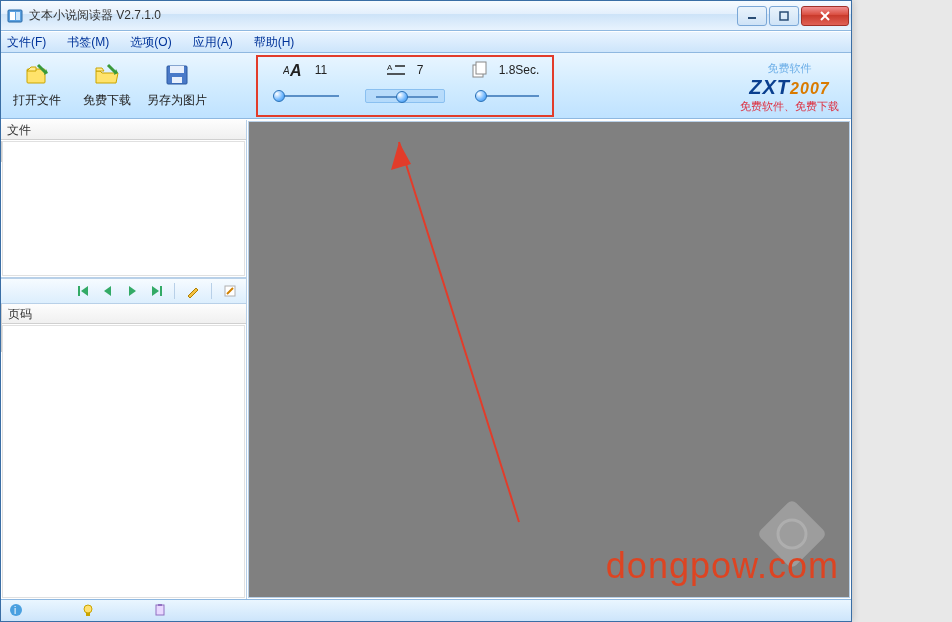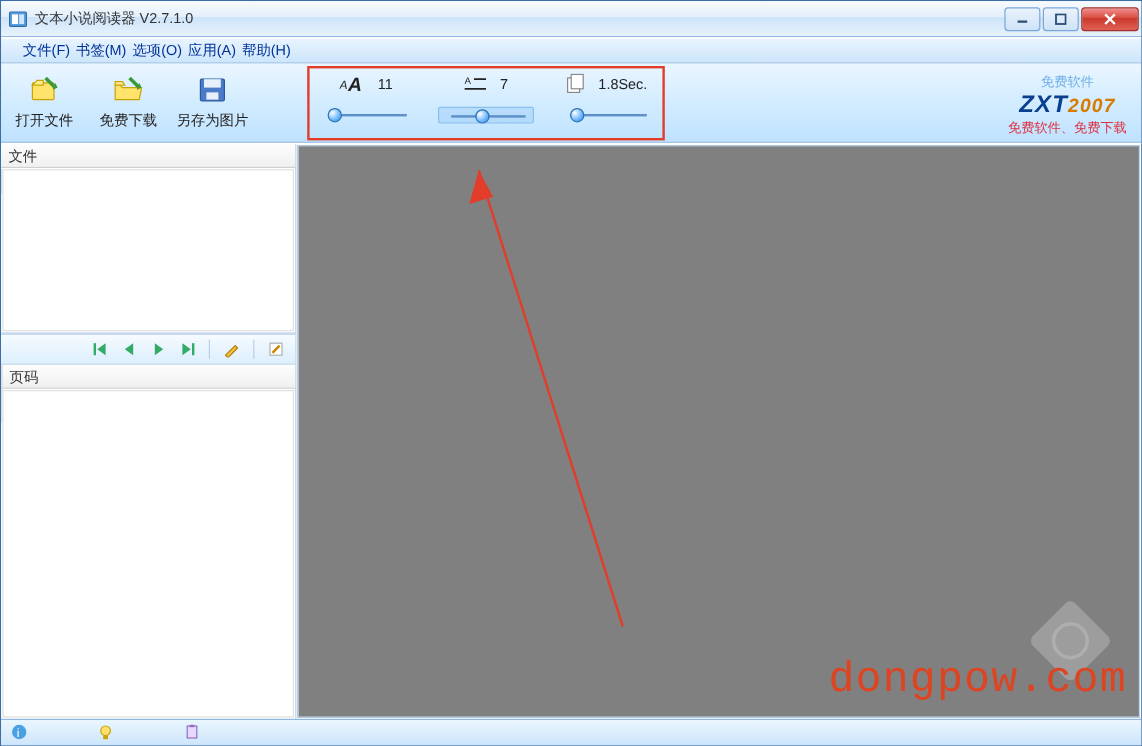--- a/index.html
+++ b/index.html
@@ -1,19 +1,19 @@
 <!DOCTYPE html>
 <html><head>
 <meta charset="utf-8">
 <style>
 * { margin: 0; padding: 0; box-sizing: border-box; font-family: "Microsoft YaHei", SimSun, Arial, sans-serif; }
 body { background: #e8e8e8; overflow: hidden; }
 
 .window {
-  width: 952px; height: 622px;
+  width: 852px; height: 622px;
   background: #fff;
   border: 1px solid #3a6ea5;
   box-shadow: 0 0 8px rgba(0,0,0,.2);
   display: flex; flex-direction: column;
 }
 
 
 .titlebar {
   height: 30px;
   background: linear-gradient(to bottom, #f7fbff 0%, #e3effc 45%, #cde3f8 46%, #e8f3fe 100%);
@@ -35,21 +35,21 @@
 }
 .win-btn.close { width: 48px; background: linear-gradient(to bottom, #f08f8f, #d94b3d 45%, #c93a2c 46%, #e06055 100%); border-color: #a03028; color: #fff; font-weight: bold; }
 
 
 .menubar {
   height: 22px;
   background: linear-gradient(to bottom, #e9f4ff, #cde5fb);
   border-top: 1px solid #fff;
   border-bottom: 1px solid #8fb8e0;
   display: flex; align-items: center;
-  padding: 0 18px; gap: 5px;
+  padding: 0 6px; gap: 21px;
   font-size: 12px; color: #003399;
 }
 .menubar span { cursor: default; }
 
 
 .toolbar-row {
   height: 66px;
   background: linear-gradient(to bottom, #eaf6ff 0%, #d2ecff 50%, #bfe2ff 100%);
   border-bottom: 1px solid #8fb8e0;
   display: flex; align-items: center;
@@ -100,21 +100,21 @@
 .nav-strip .sep { width: 1px; height: 16px; background: #b8d0e8; margin: 0 4px; }
 
 .panel-bottom { flex: 1; display: flex; flex-direction: column; }
 
 .content-area { flex: 1; background: #808080; position: relative; border: 1px solid #b8d0e8; margin: 1px; }
 
 
 .arrow-svg { position: absolute; pointer-events: none; }
 
 
-.watermark { position: absolute; right: 10px; bottom: 10px; font-size: 36px; font-family: Liberation Mono, monospace; color: #d42; letter-spacing: 1px; pointer-events: none; }
+.watermark { position: absolute; right: 10px; bottom: 10px; font-size: 36px; font-family: Liberation Sans, sans-serif; color: #d42; letter-spacing: 1px; pointer-events: none; }
 .wm-badge { position: absolute; right: 22px; bottom: 28px; transform: rotate(45deg); opacity: .45; }
 
 
 .statusbar { height: 22px; background: linear-gradient(to bottom, #eaf6ff, #cde5fb); border-top: 1px solid #8fb8e0; display: flex; align-items: center; padding: 0 8px; gap: 56px; }
 .statusbar .sicon { width: 16px; height: 16px; }
 
 svg { display: block; }
 </style>
 </head>
 <body>

